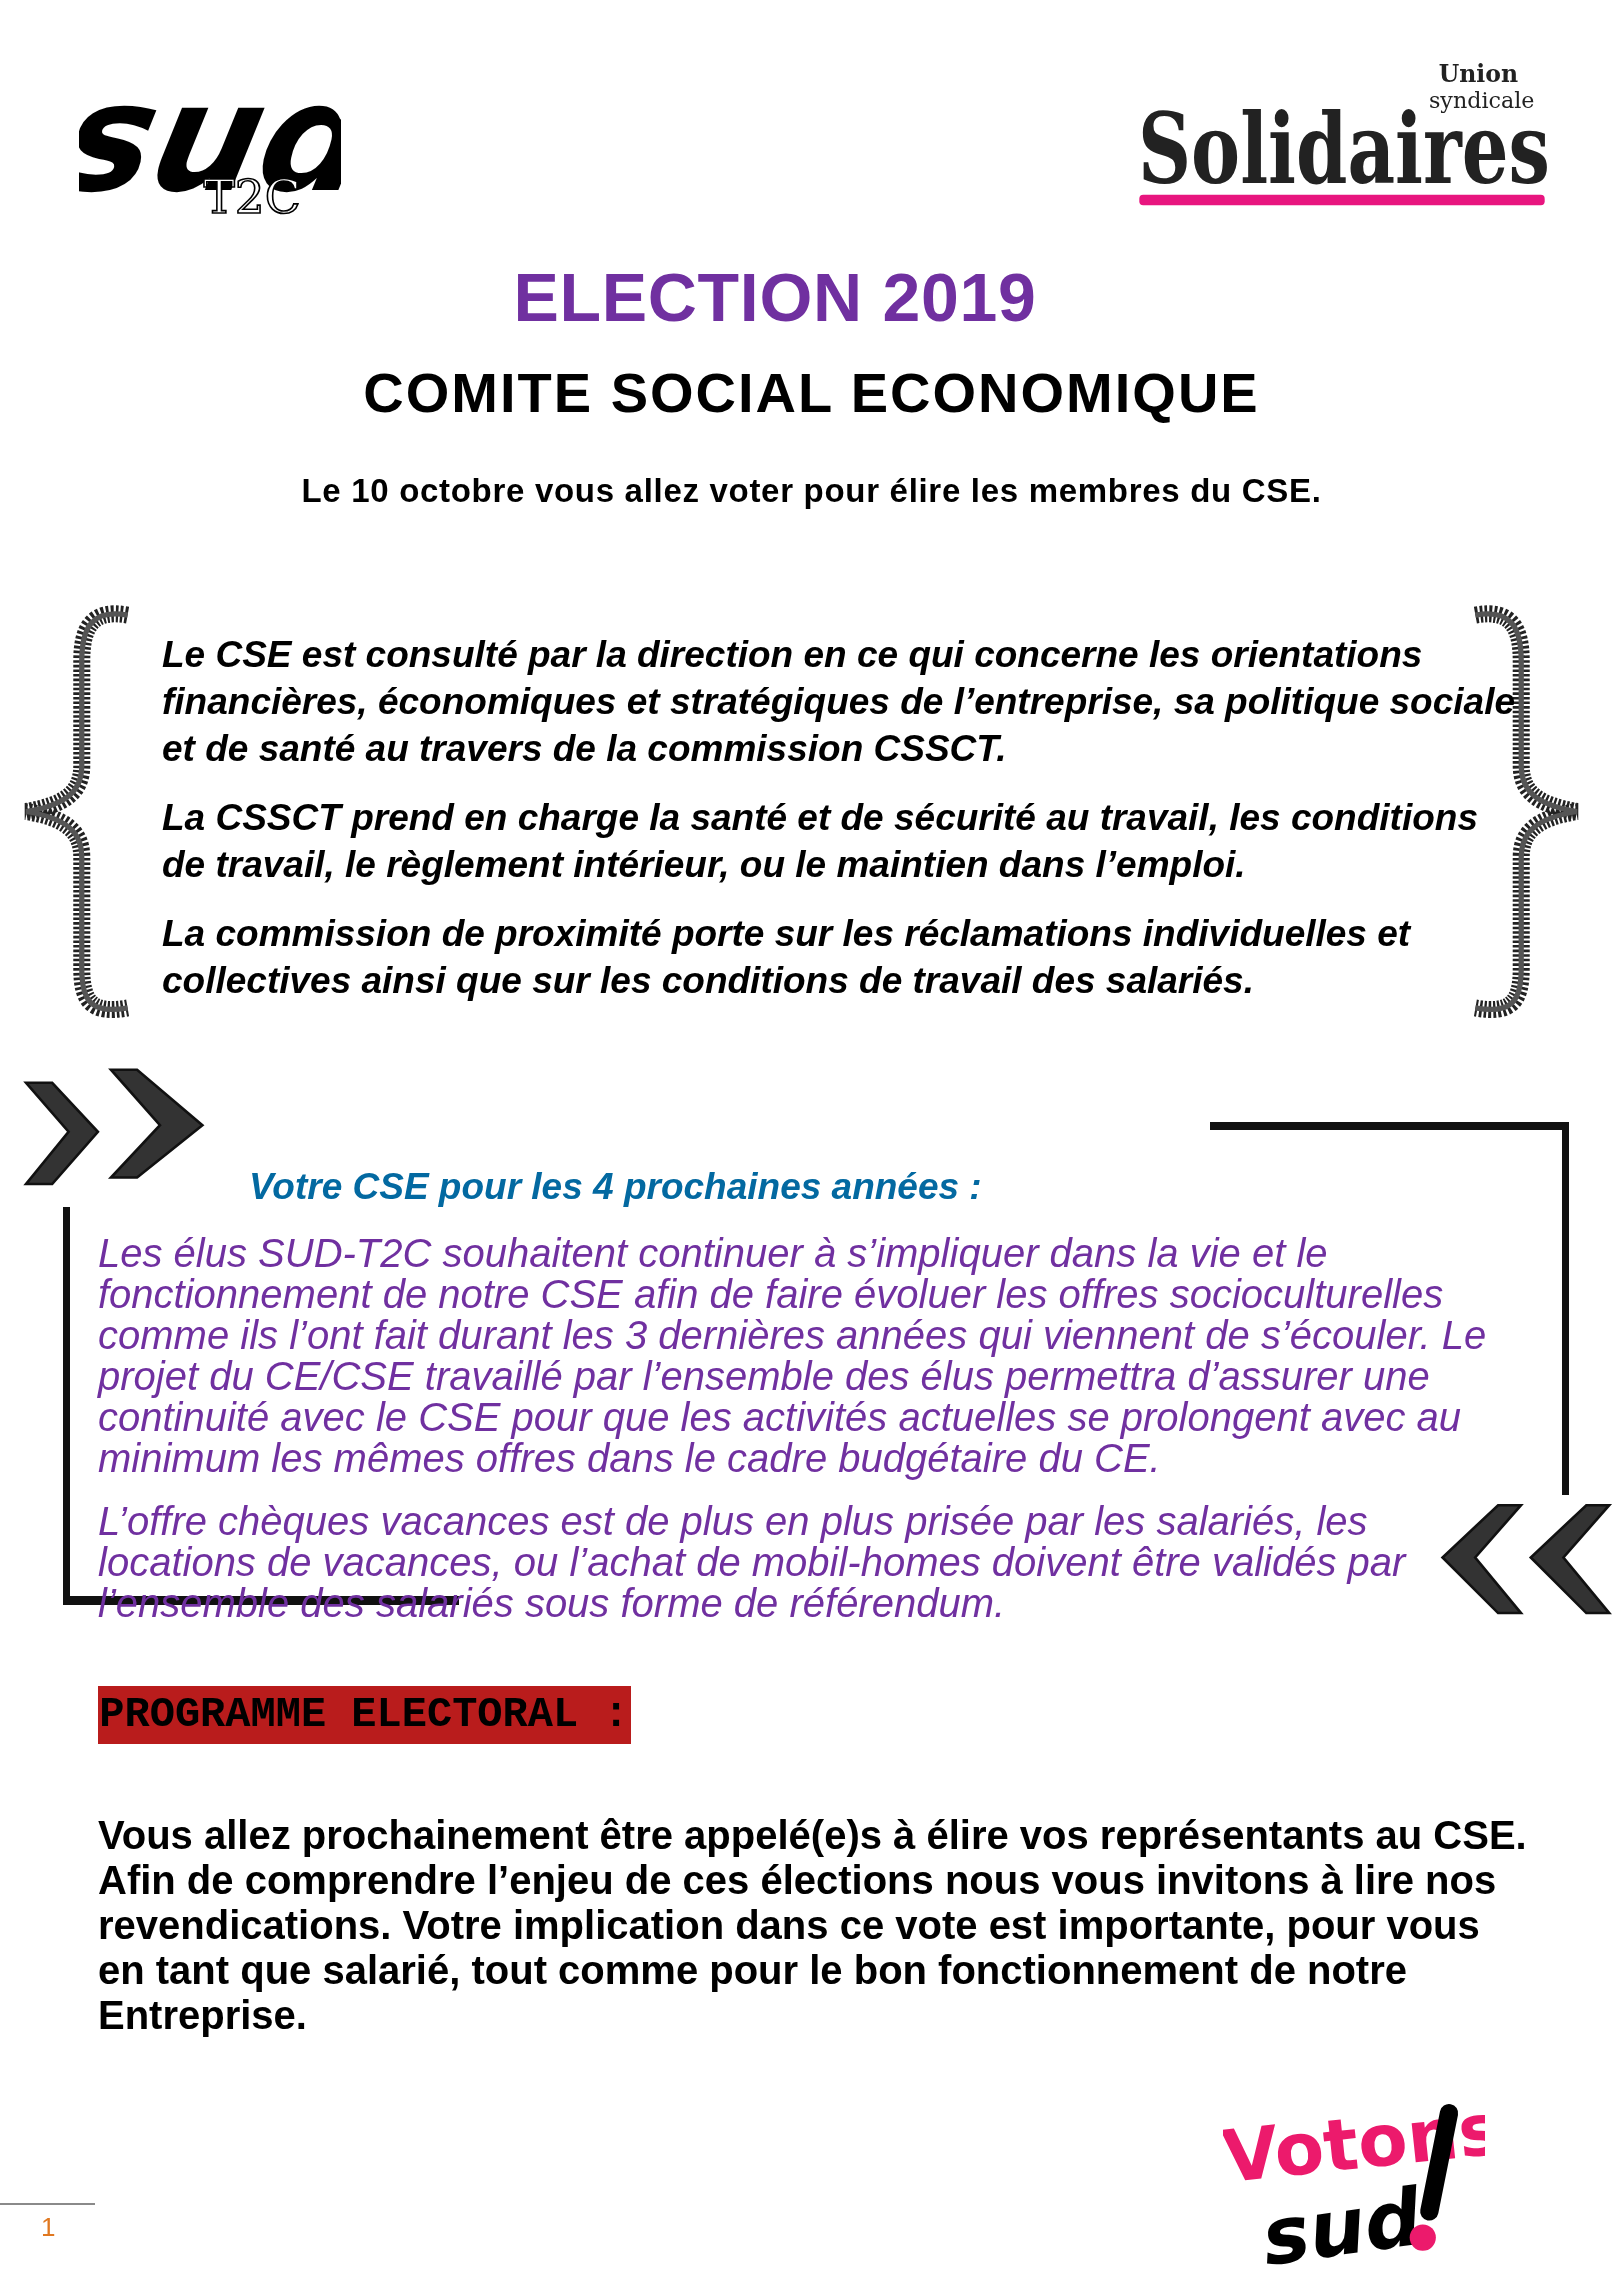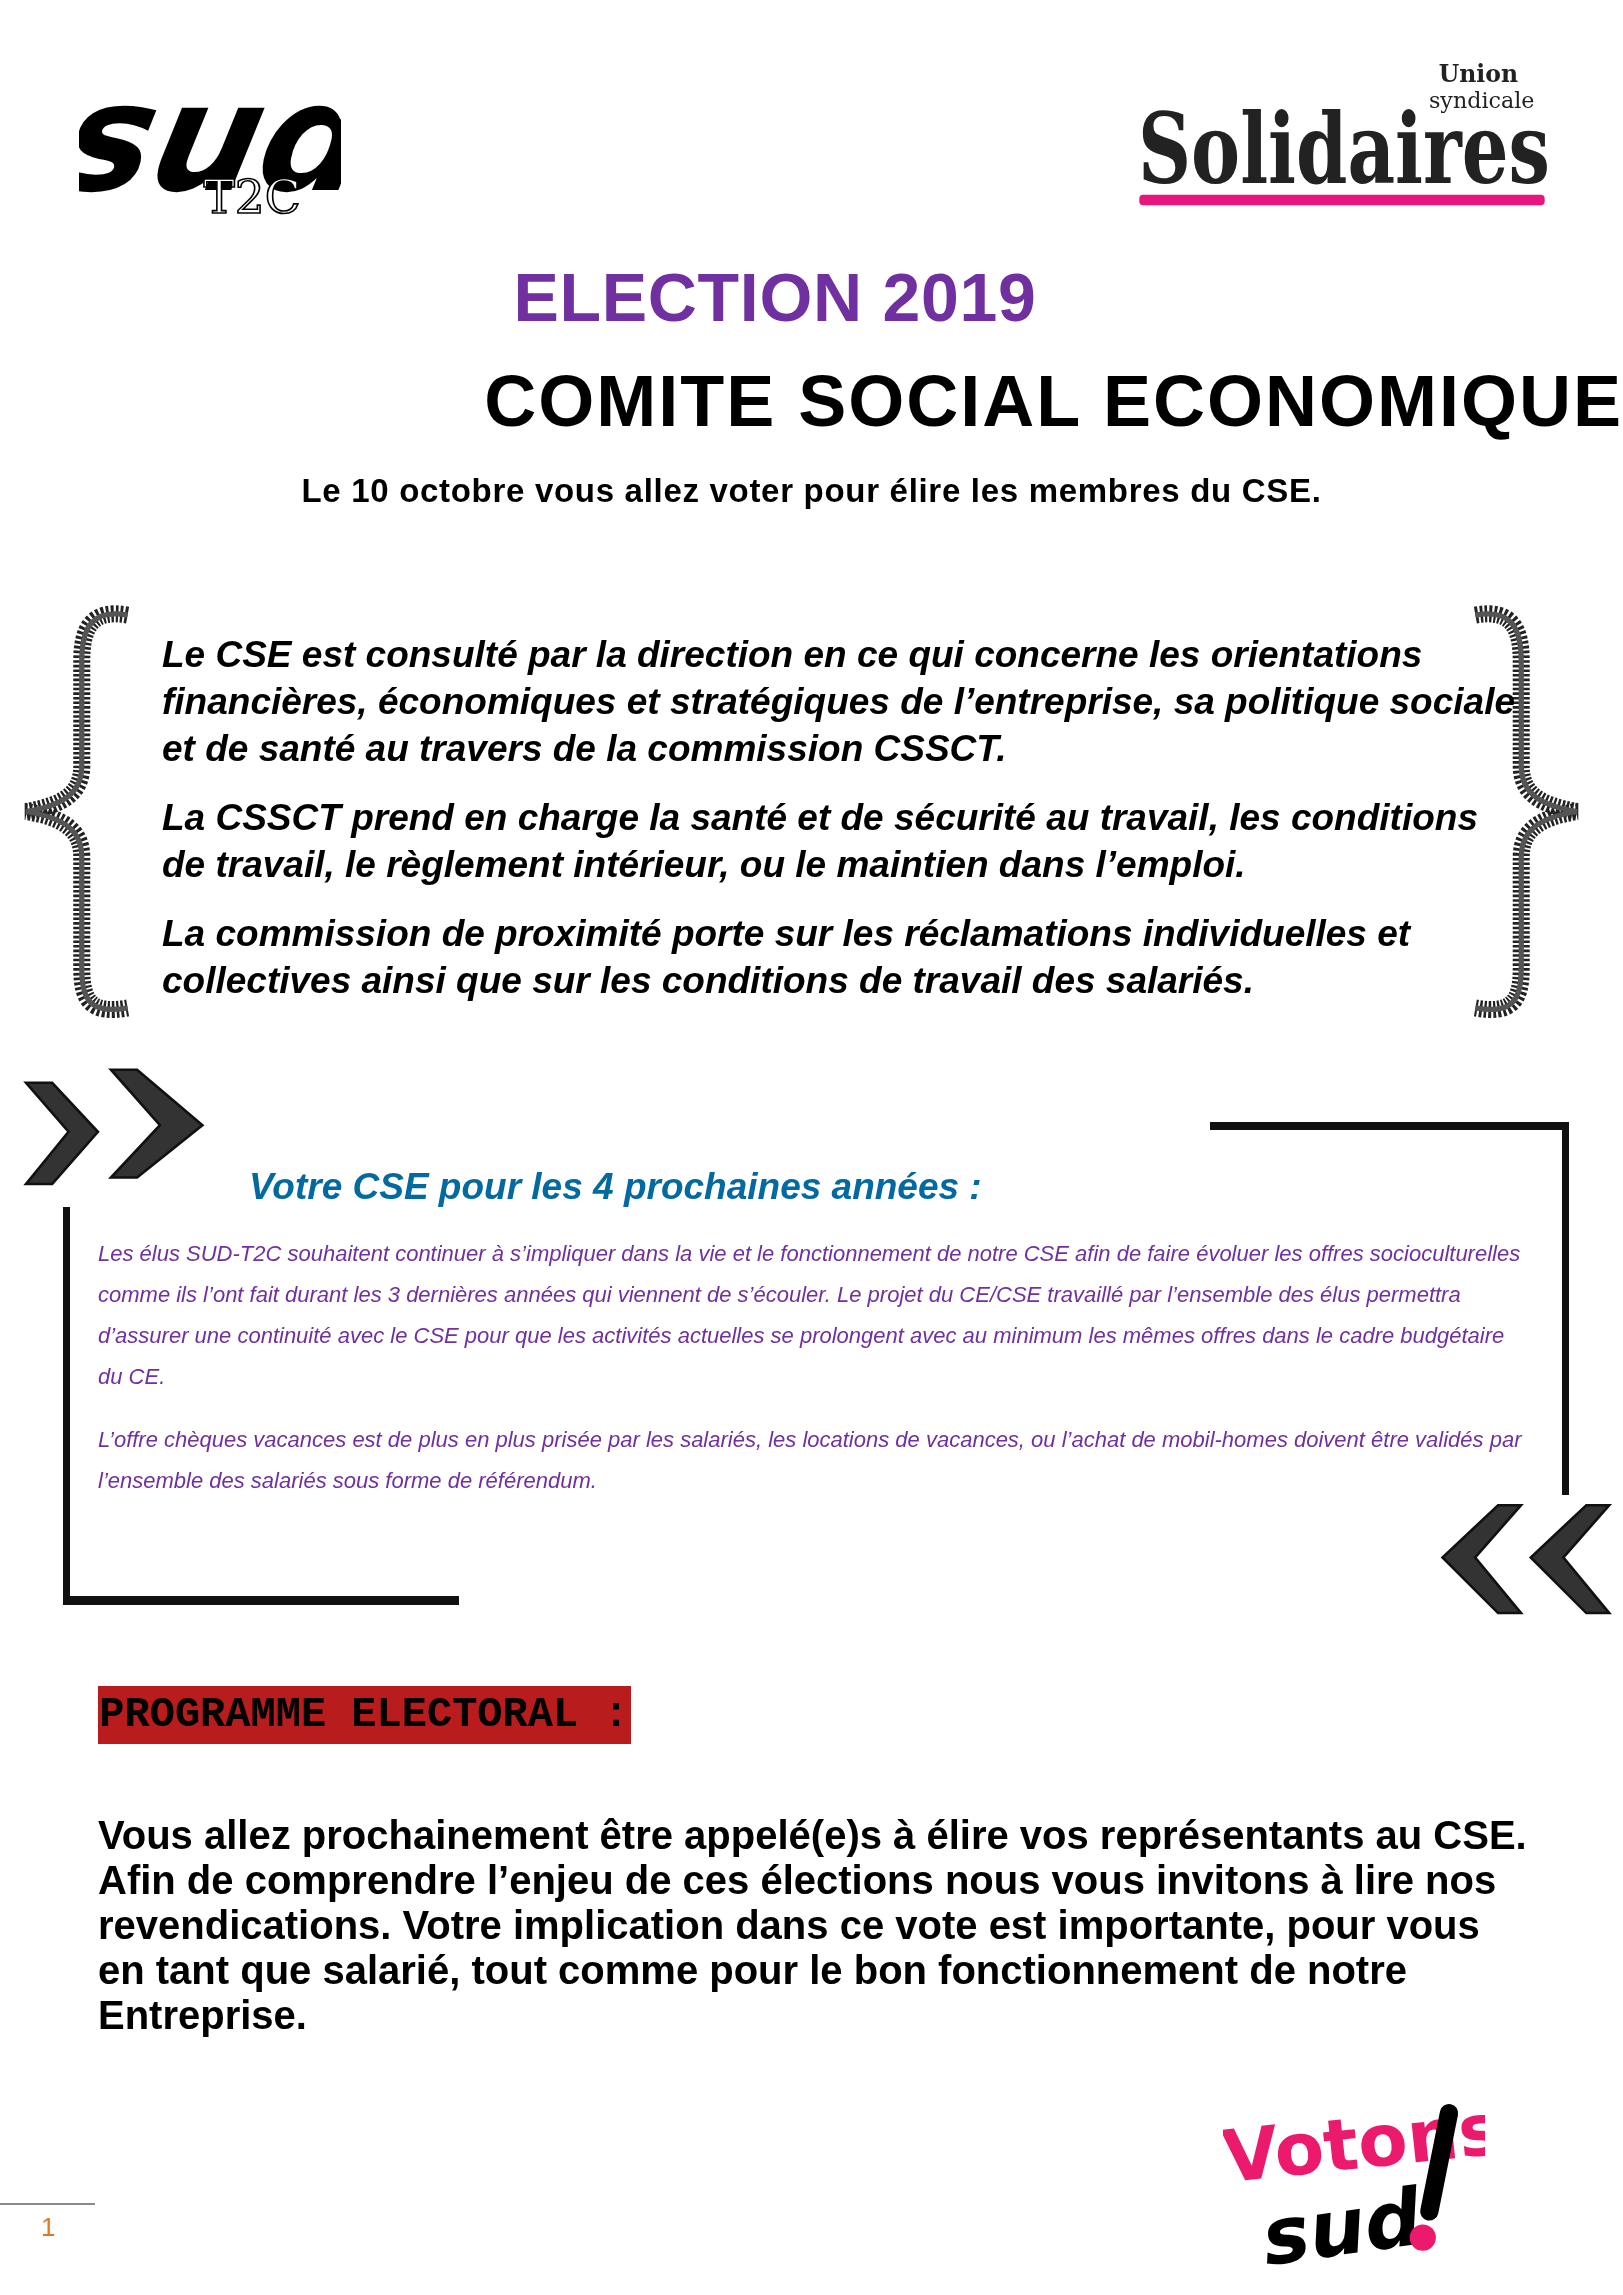--- a/index.html
+++ b/index.html
@@ -9,22 +9,22 @@
 
   
   .logo-sud { left:79px; top:46px; width:262px; height:183px; }
   .logo-solidaires { left:1138px; top:52px; width:425px; height:164px; }
   .logo-votons { left:1223px; top:2100px; width:262px; height:177px; }
 
   
   .election-title { left:0; width:1367px; top:258px; text-align:center;
     padding-left:183px; box-sizing:border-box;
     font-size:68px; font-weight:bold; color:#7030A0; letter-spacing:0.7px; }
-  .main-title { left:0; width:1623px; top:360px; text-align:right;
-    font-size:72px; font-weight:bold; letter-spacing:2px; }
+  .main-title { left:0; width:1623px; top:360px; text-align:center;
+    font-size:56px; font-weight:bold; letter-spacing:2px; }
   .subtitle { left:0; width:1623px; top:472px; text-align:center;
     font-size:33px; font-weight:bold; letter-spacing:0.7px; }
 
   
   .bracket-left { left:13px; top:602px; width:131px; height:419px; }
   .bracket-right { left:1459px; top:602px; width:131px; height:419px; }
   .bracket-text { left:162px; top:631px; width:1361px;
     font-size:37px; font-weight:bold; font-style:italic; line-height:47px; }
   .bracket-text p { margin:0 0 22px 0; }
 
@@ -32,21 +32,21 @@
   .chevrons-right { left:13px; top:1063px; width:209px; height:131px; }
   .chevrons-left { left:1436px; top:1492px; width:183px; height:131px; }
   .frame-top { left:1210px; top:1122px; width:358px; height:7.9px; background:#111; }
   .frame-right { left:1562px; top:1122px; width:6.5px; height:373px; background:#111; }
   .frame-left { left:63px; top:1207px; width:6.5px; height:396px; background:#111; }
   .frame-bottom { left:63px; top:1596px; width:396px; height:9.2px; background:#111; }
 
   .purple-heading { left:249px; top:1166px; font-size:37px; font-weight:bold;
     font-style:italic; color:#0369a1; }
   .purple-text { left:98px; top:1233px; width:1426px;
-    font-size:22px; font-style:italic; color:#7030A0; line-height:41px; }
+    font-size:40px; font-style:italic; color:#7030A0; line-height:41px; }
   .purple-text p { margin:0 0 22px 0; }
 
   
   .prog-heading { left:98px; top:1686px; background:#b91c1c;
     font-size:42px; font-weight:bold; padding:3.9px 2.6px 3.9px 1.3px; line-height:50px;font-family:Liberation Mono, monospace; }
   .prog-text { left:98px; top:1813px; width:1439px;
     font-size:40px; font-weight:bold; line-height:45px; }
   .prog-text p { margin:0 0 23.6px 0; }
 
   

